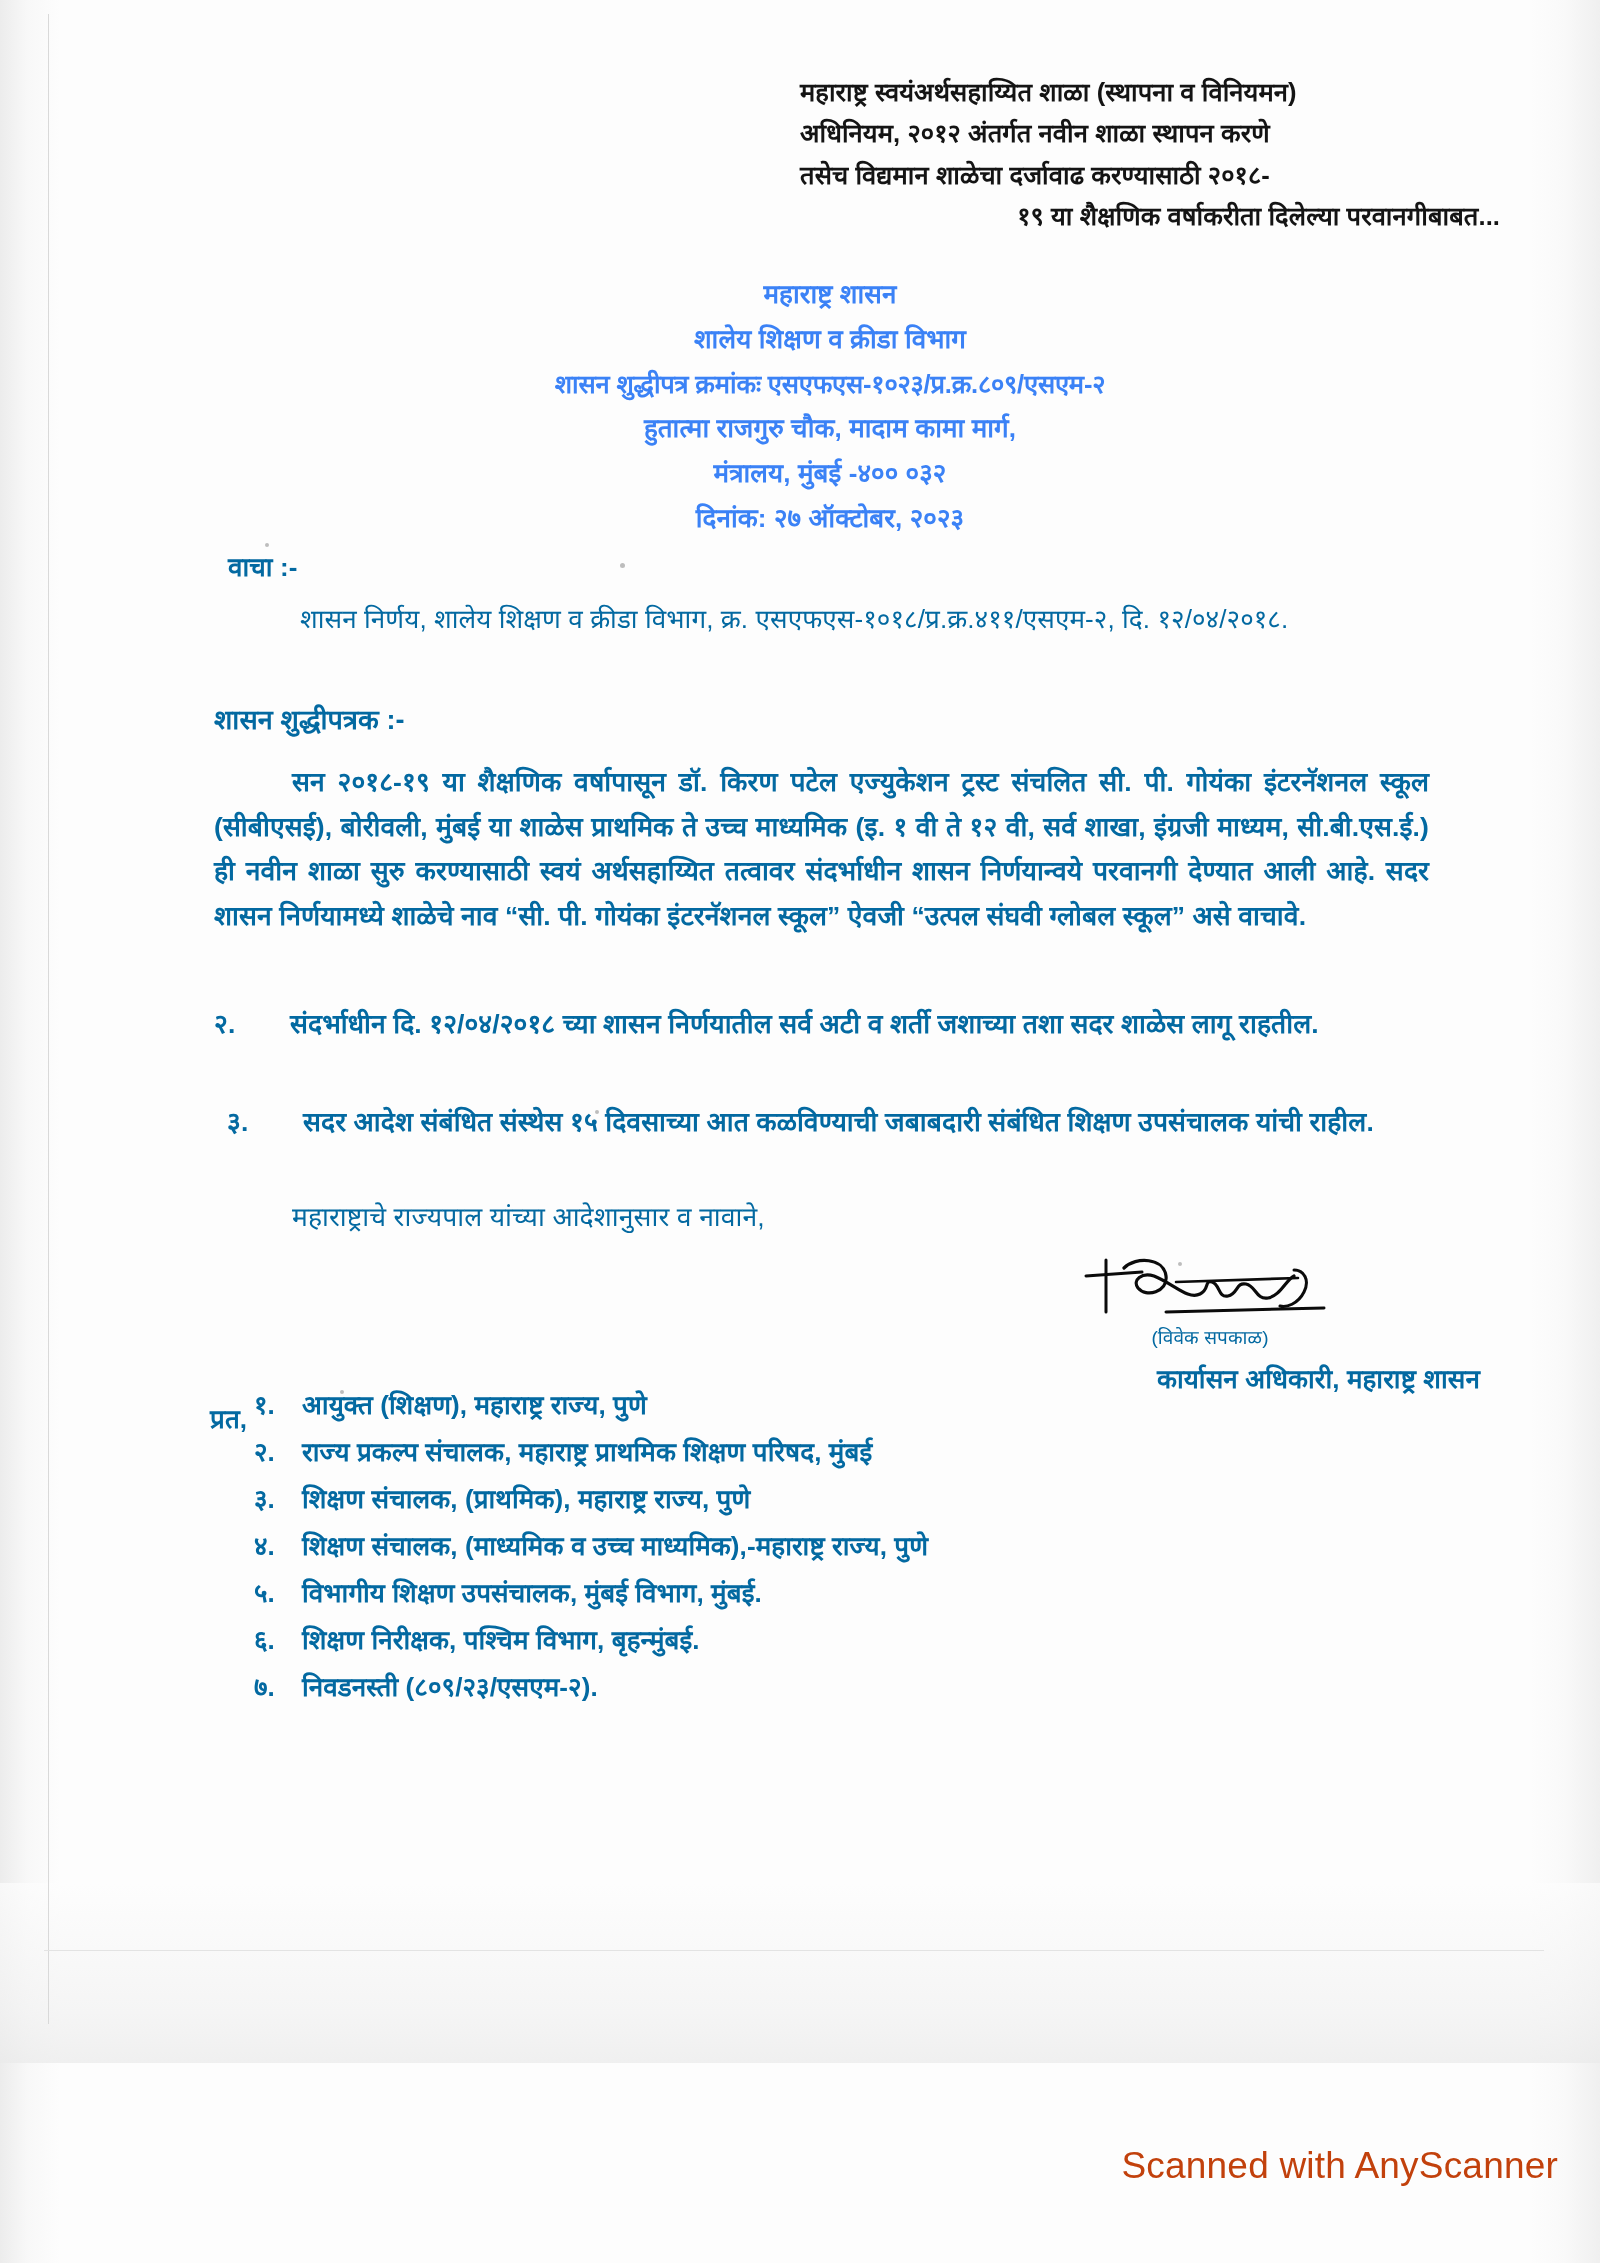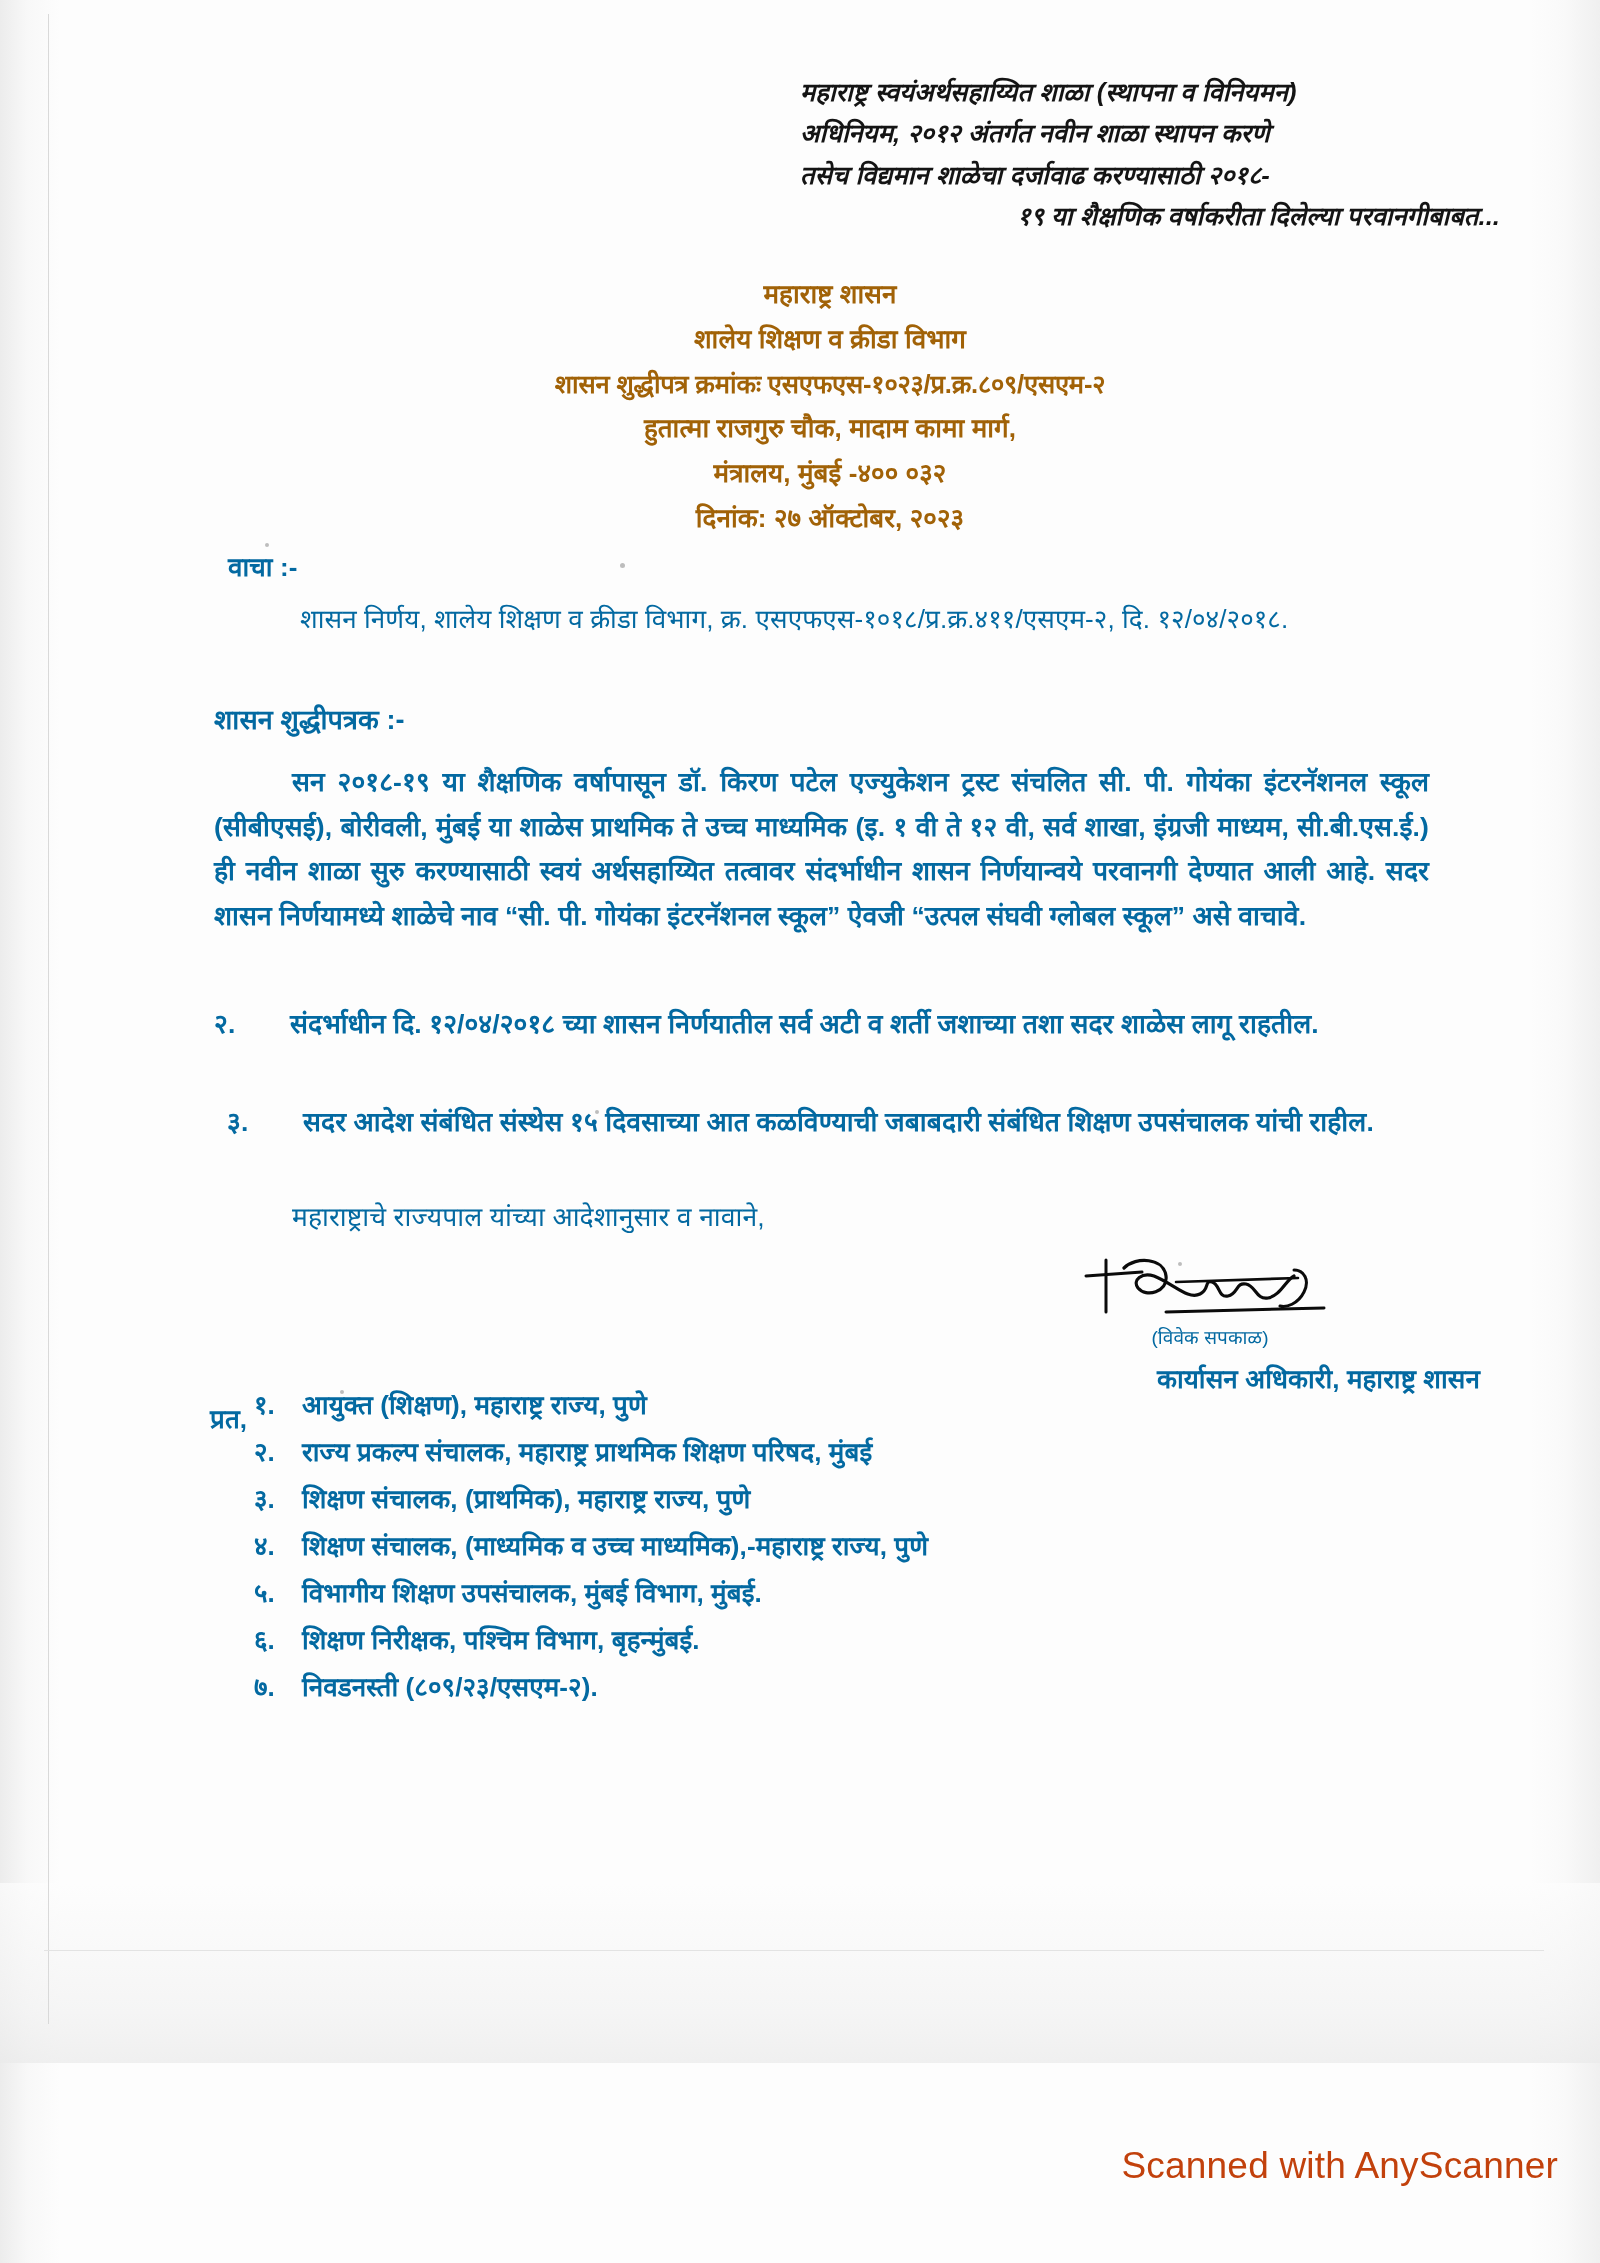--- a/index.html
+++ b/index.html
@@ -78,38 +78,37 @@
 
   
   .subject-block {
     position: absolute;
     left: 800px;
     top: 72px;
     width: 700px;
     font-size: 25.5px;
     line-height: 1.62;
     text-align: justify;
-    font-style: italic;
     font-weight: 600;
     color: #141414;
   }
   .subject-block .sline { display: block; }
   .subject-block .sline.last { text-align: right; }
 
   
   .gov-header {
     position: absolute;
     left: 240px;
     top: 272px;
     width: 1180px;
     text-align: center;
     font-size: 26px;
     line-height: 1.73;
     font-weight: 600;
-    color: #a16207;
+    color: #3b82f6;
   }
   .gov-header .gline { display: block; }
   .gov-header .gline.ref { font-size: 25.5px; letter-spacing: -0.2px; }
 
   
   .vaacha-label {
     position: absolute;
     left: 228px;
     top: 548px;
     font-size: 26px;

